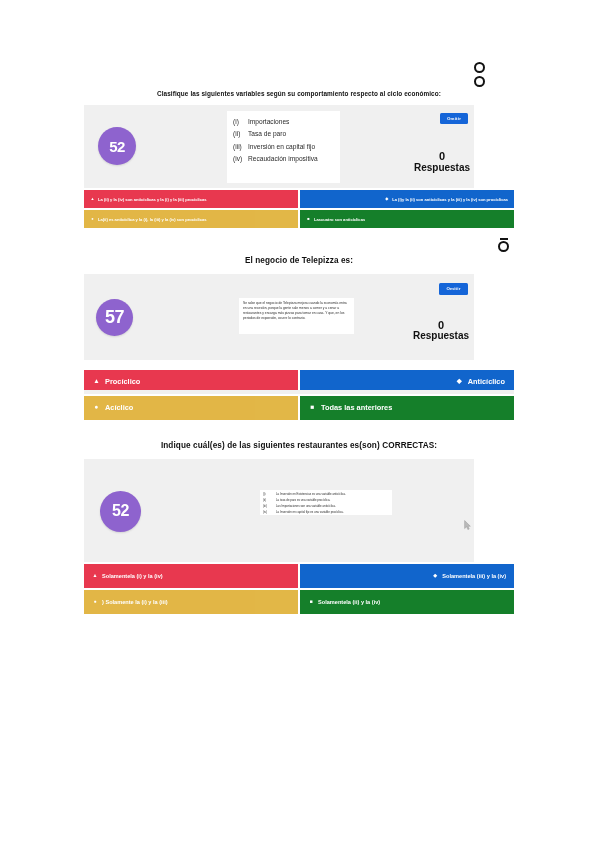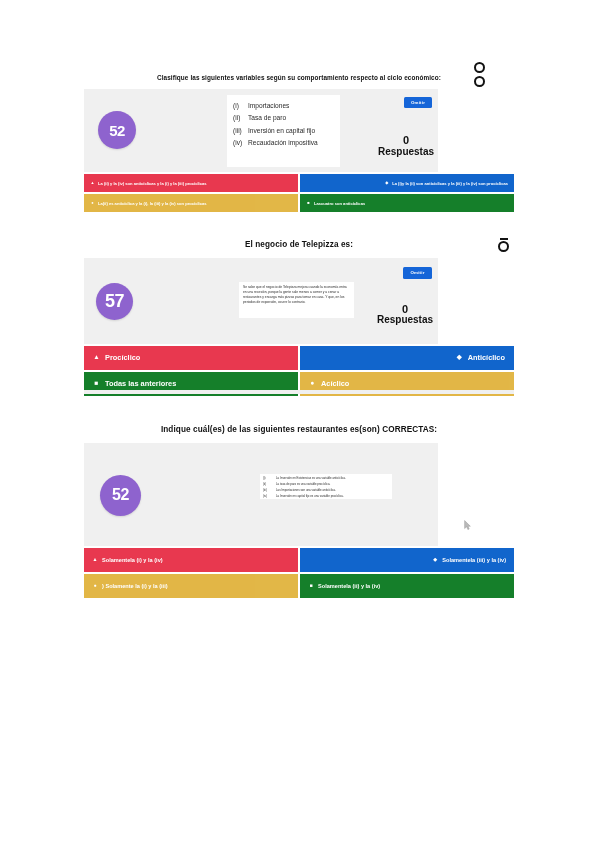--- a/index.html
+++ b/index.html
@@ -30,32 +30,32 @@
     width: 430px;
   }
 
   .q-title {
     font-size: 8.2px;
     font-weight: 700;
     text-align: center;
     color: #111111;
     letter-spacing: .1px;
     line-height: 1.3;
-    margin: 0 0 7px 0;
+    margin: 16px 0 7px 0;
     white-space: nowrap;
   }
   .q-title.small {
     font-weight: 600;
     font-size: 6.4px;
   }
 
   .q-card {
     background: #f0f0f0;
     position: relative;
-    width: 354px;
+    width: 390px;
     box-sizing: border-box;
   }
 
   .badge {
     position: absolute;
     border-radius: 50%;
     background: #8e63ce;
     color: #ffffff;
     font-weight: 700;
     display: flex;
@@ -319,36 +319,36 @@
       </div>
 
       <button class="omit-btn" style="right:6px; top:9px; width:29px; height:12px;">Omitir</button>
 
       <div class="resp-wrap" style="right:-6px; top:46px; width:78px;">
         <span class="resp-count">0</span>
         <span class="resp-label">Respuestas</span>
       </div>
     </div>
 
-    <div class="answers" style="margin-top:2px;">
+    <div class="answers" style="margin-top:10px;">
       <div class="ans big c-red">
         <span class="sym">▲</span>
         <span class="txt">Procíclico</span>
       </div>
       <div class="ans big c-blue">
         <span class="sym">◆</span>
         <span class="txt">Anticíclico</span>
       </div>
+      <div class="ans big c-amber faded">
+        <span class="sym">●</span>
+        <span class="txt">Acíclico</span>
+      </div>
       <div class="ans big c-green">
         <span class="sym">■</span>
         <span class="txt">Todas las anteriores</span>
-      </div>
-      <div class="ans big c-amber faded">
-        <span class="sym">●</span>
-        <span class="txt">Acíclico</span>
       </div>
     </div>
 
     <div class="bottom-peek" style="left:0; top:150px; width:430px;"></div>
   </div>
 
   <div class="timer-glyph" style="left:498px; top:238px;">
     <span class="bar" style="width:8px;"></span>
     <span class="dial" style="width:11px;height:11px;"></span>
   </div>

